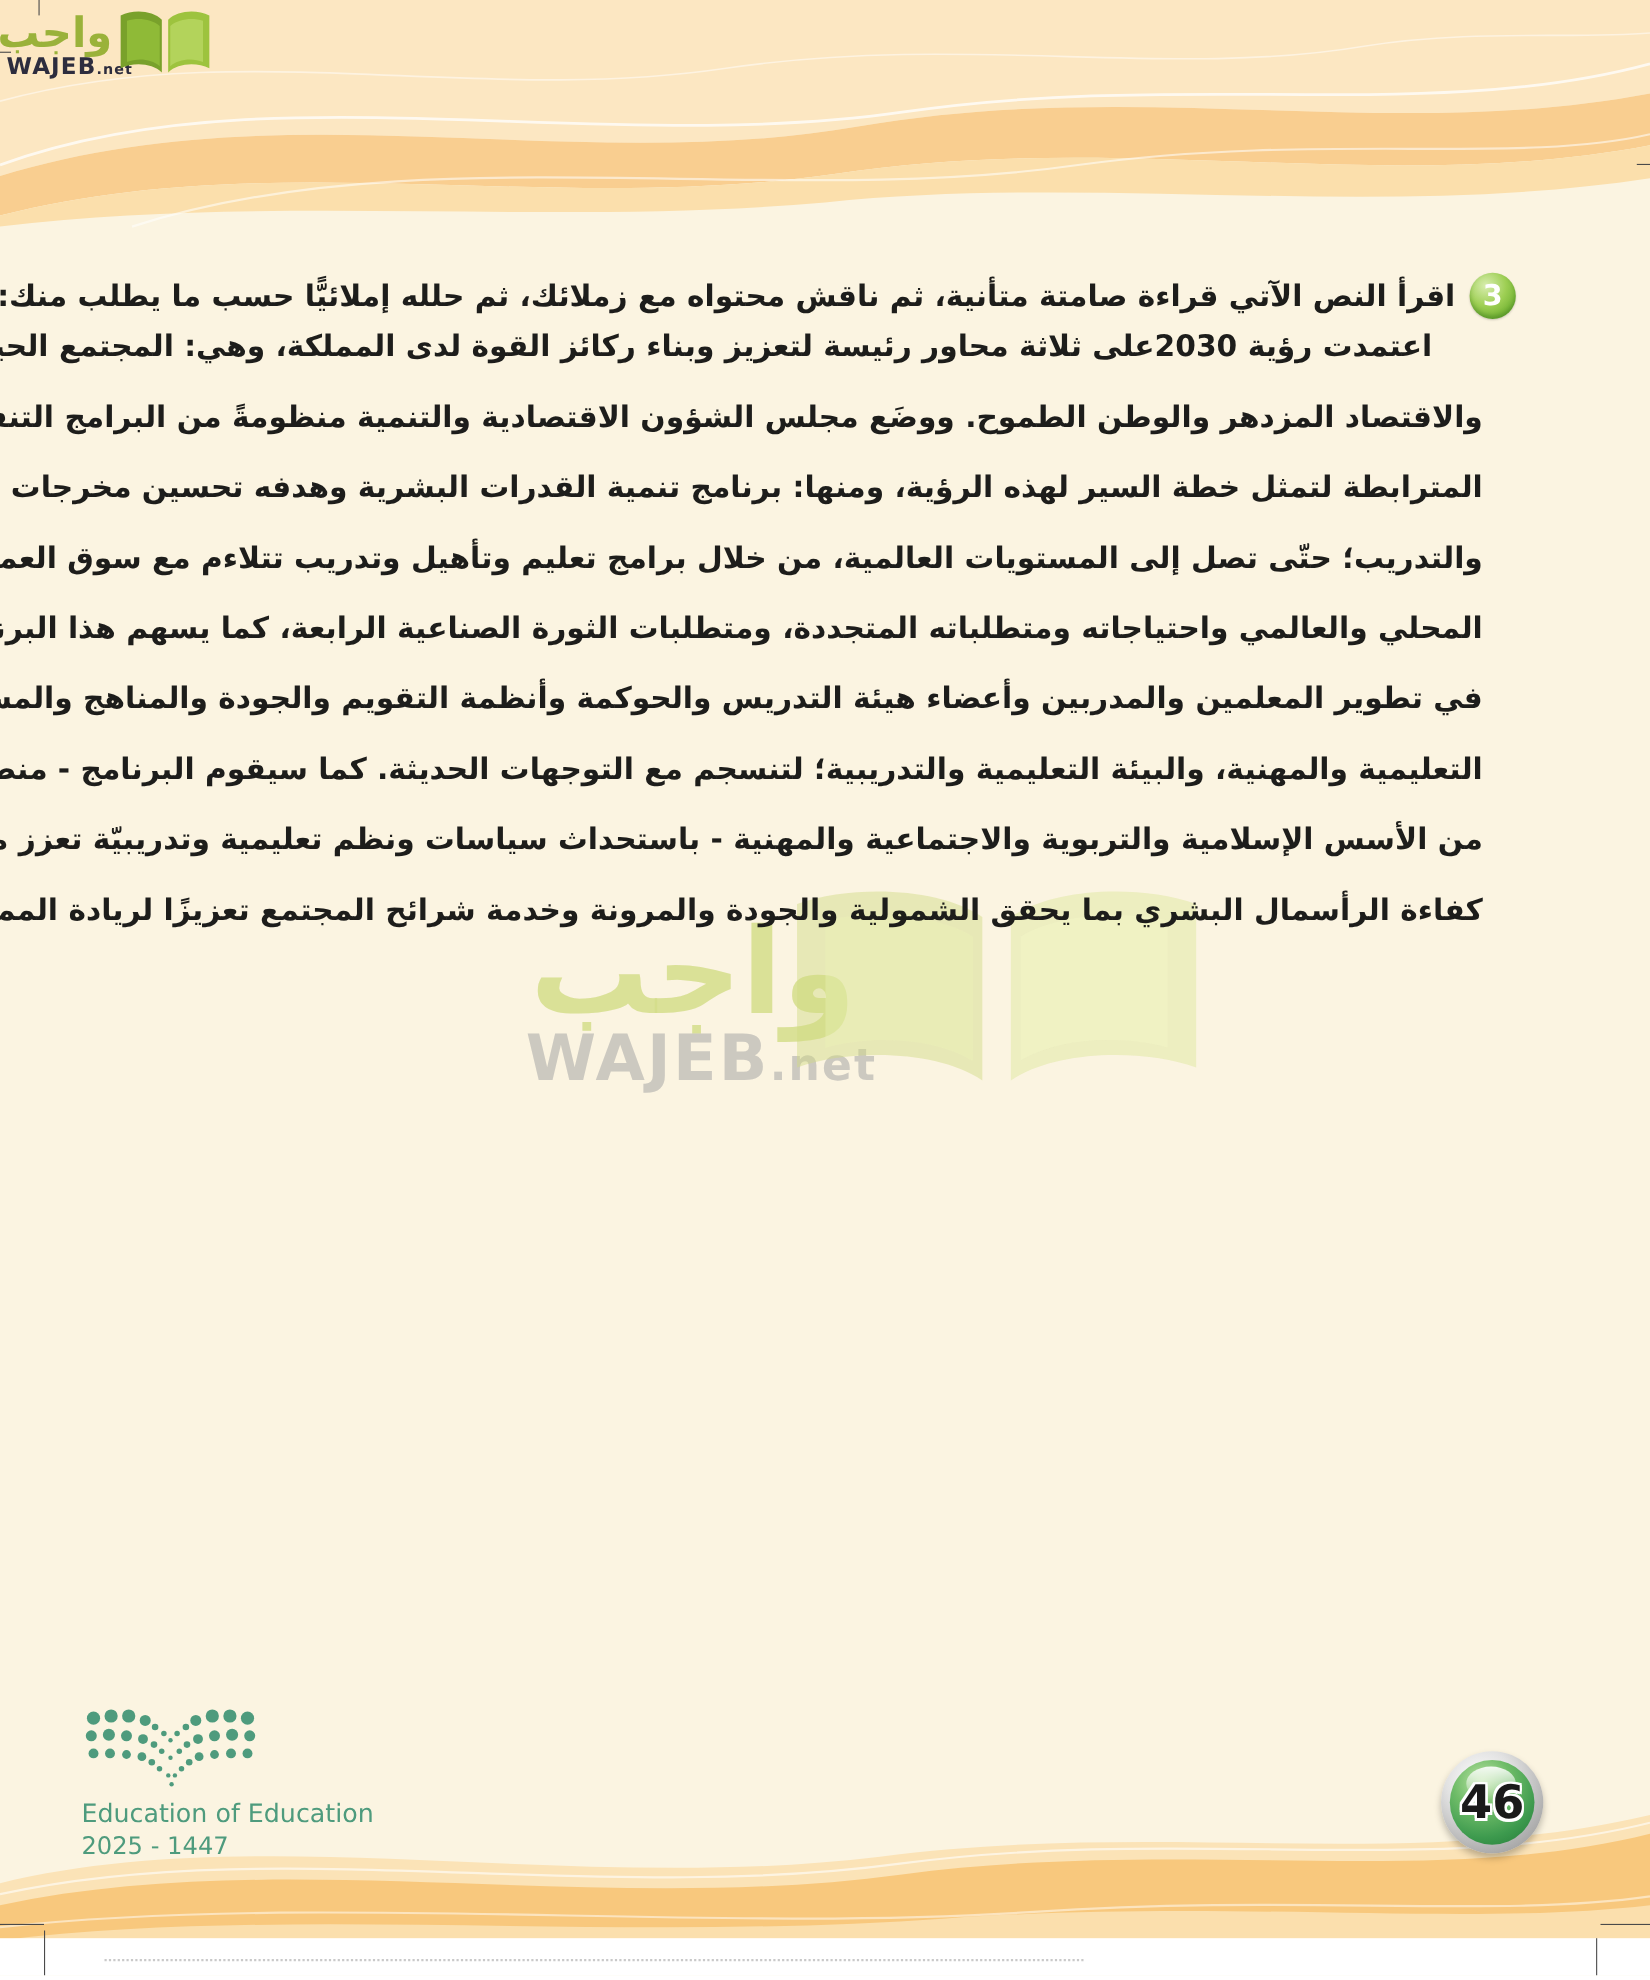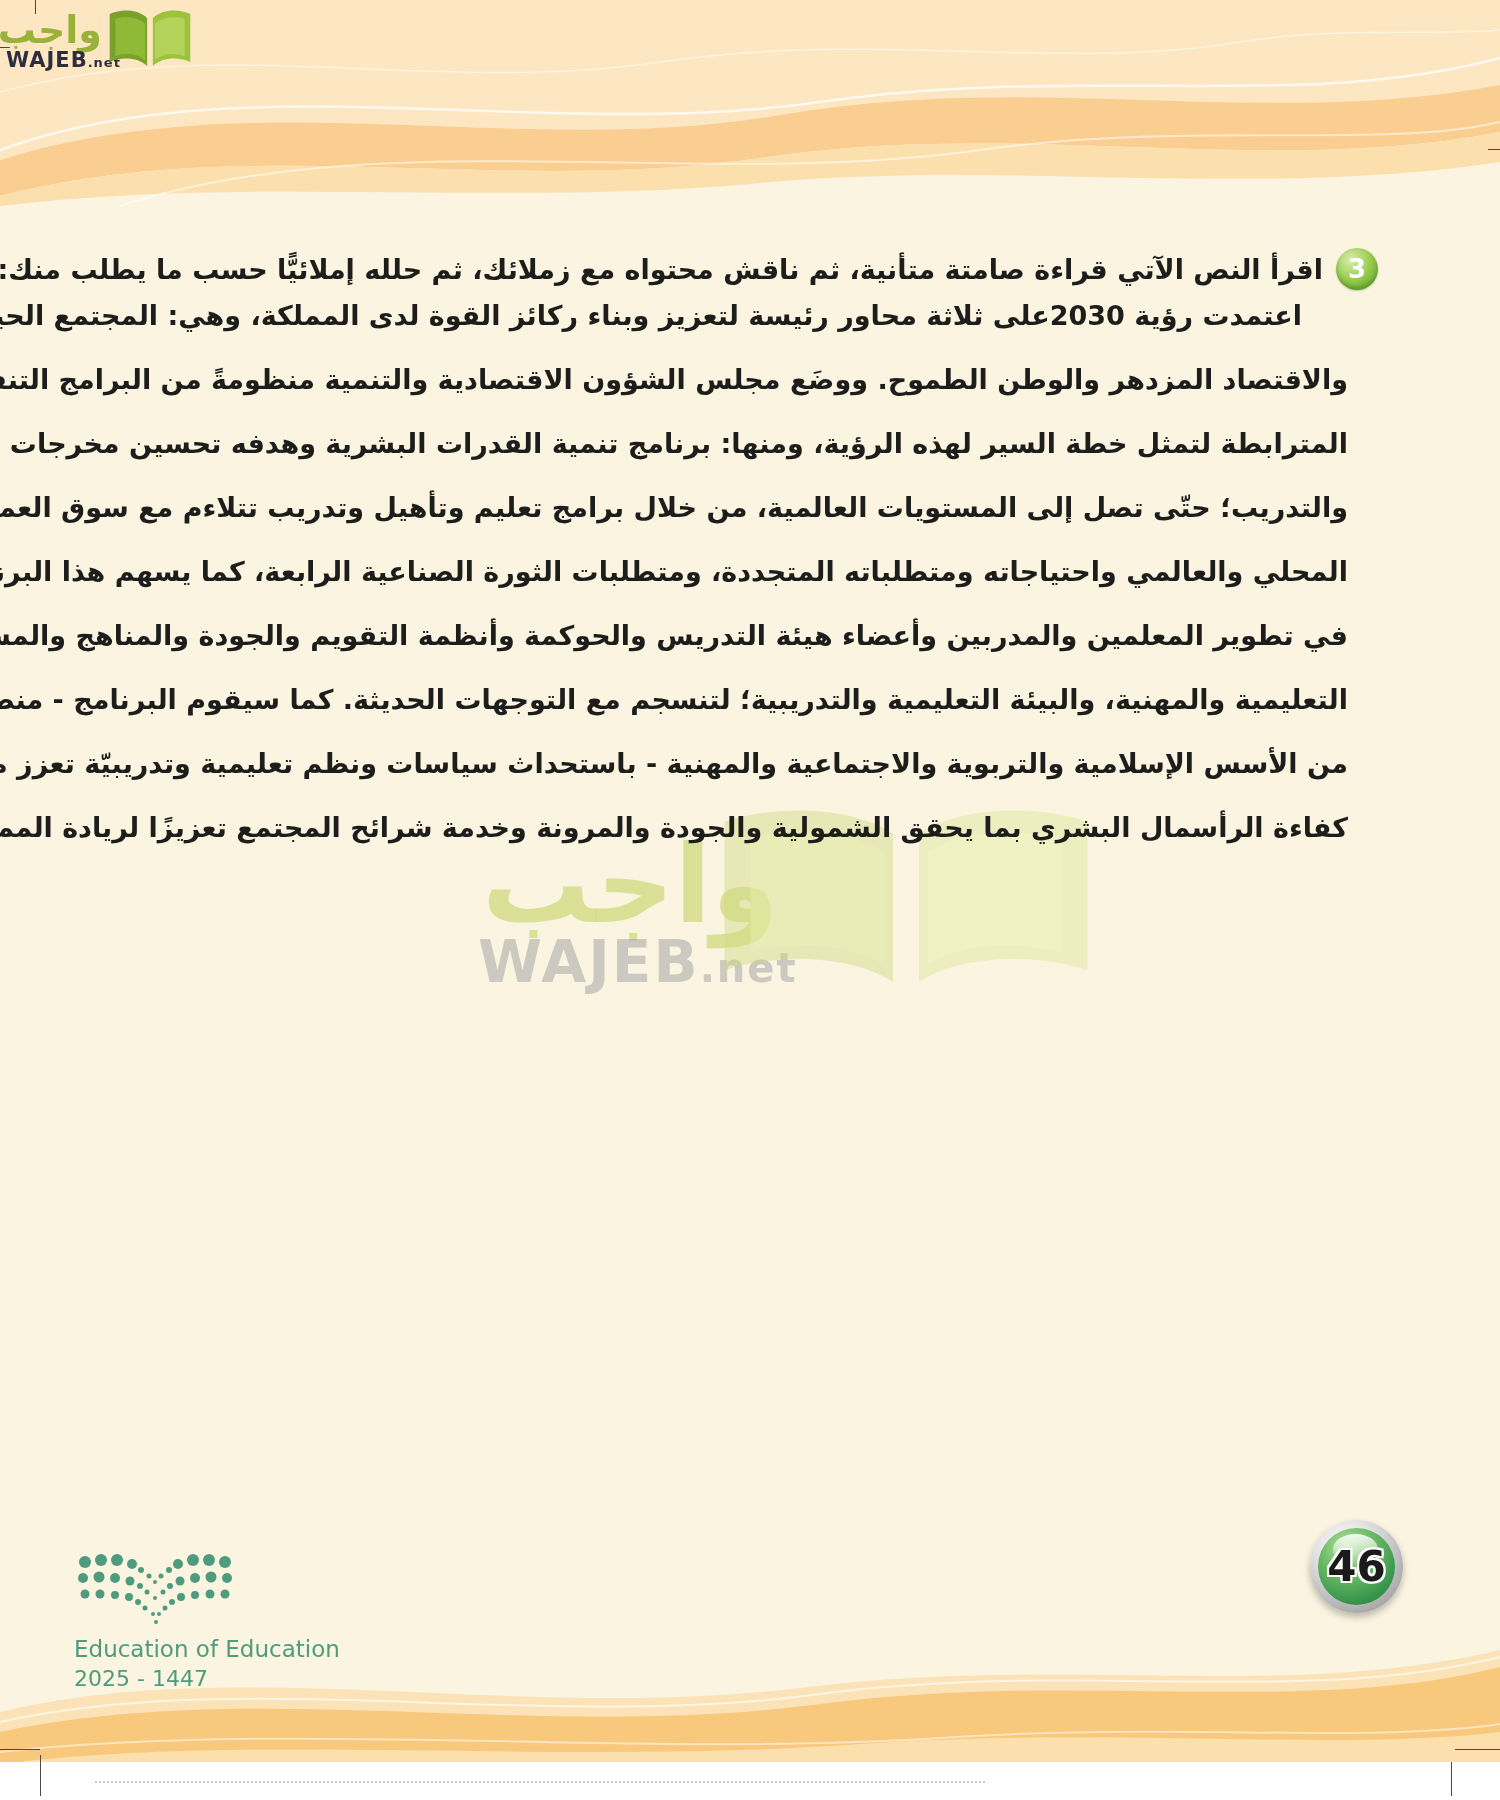--- a/index.html
+++ b/index.html
@@ -50,21 +50,21 @@
   .wm-en .tld{font-size:40px;}
 
   
   .ministry{position:absolute;left:74px;top:1550px;width:300px;z-index:4;}
   .ministry-dots{width:162px;height:80px;}
   .ministry-ar{font-size:42px;font-weight:bold;color:#4E9B7D;direction:rtl;text-align:left;margin-top:14px;}
   .ministry-en{font-size:23px;color:#4E9B7D;margin-top:6px;}
   .ministry-years{font-size:22px;color:#4E9B7D;margin-top:4px;}
 
   
-  .ball{position:absolute;left:1310px;top:1520px;width:93px;height:93px;border-radius:50%;z-index:5;
+  .ball{position:absolute;left:1310px;top:1592px;width:93px;height:93px;border-radius:50%;z-index:5;
         background:radial-gradient(circle at 38% 30%, #ffffff 0%, #e2e2e2 35%, #b2b2b2 70%, #8c8c8c 100%);
         box-shadow:0 4px 7px rgba(0,0,0,.25);}
   .ball-inner{position:absolute;inset:8px;border-radius:50%;
         background:radial-gradient(circle at 38% 26%, #BCE4A4 0%, #6FBC68 35%, #3D9A4E 68%, #227837 100%);}
   .ball-shine{position:absolute;left:20%;top:8%;width:58%;height:40%;border-radius:50%;
         background:linear-gradient(rgba(255,255,255,.9), rgba(255,255,255,0));}
   .ball-num{position:absolute;inset:0;display:flex;align-items:center;justify-content:center;
         font-size:42px;font-weight:bold;color:#1A1A1A;
         text-shadow:-2px -2px 0 #fff,2px -2px 0 #fff,-2px 2px 0 #fff,2px 2px 0 #fff,0 2px 0 #fff,0 -2px 0 #fff,2px 0 0 #fff,-2px 0 0 #fff;}
 

